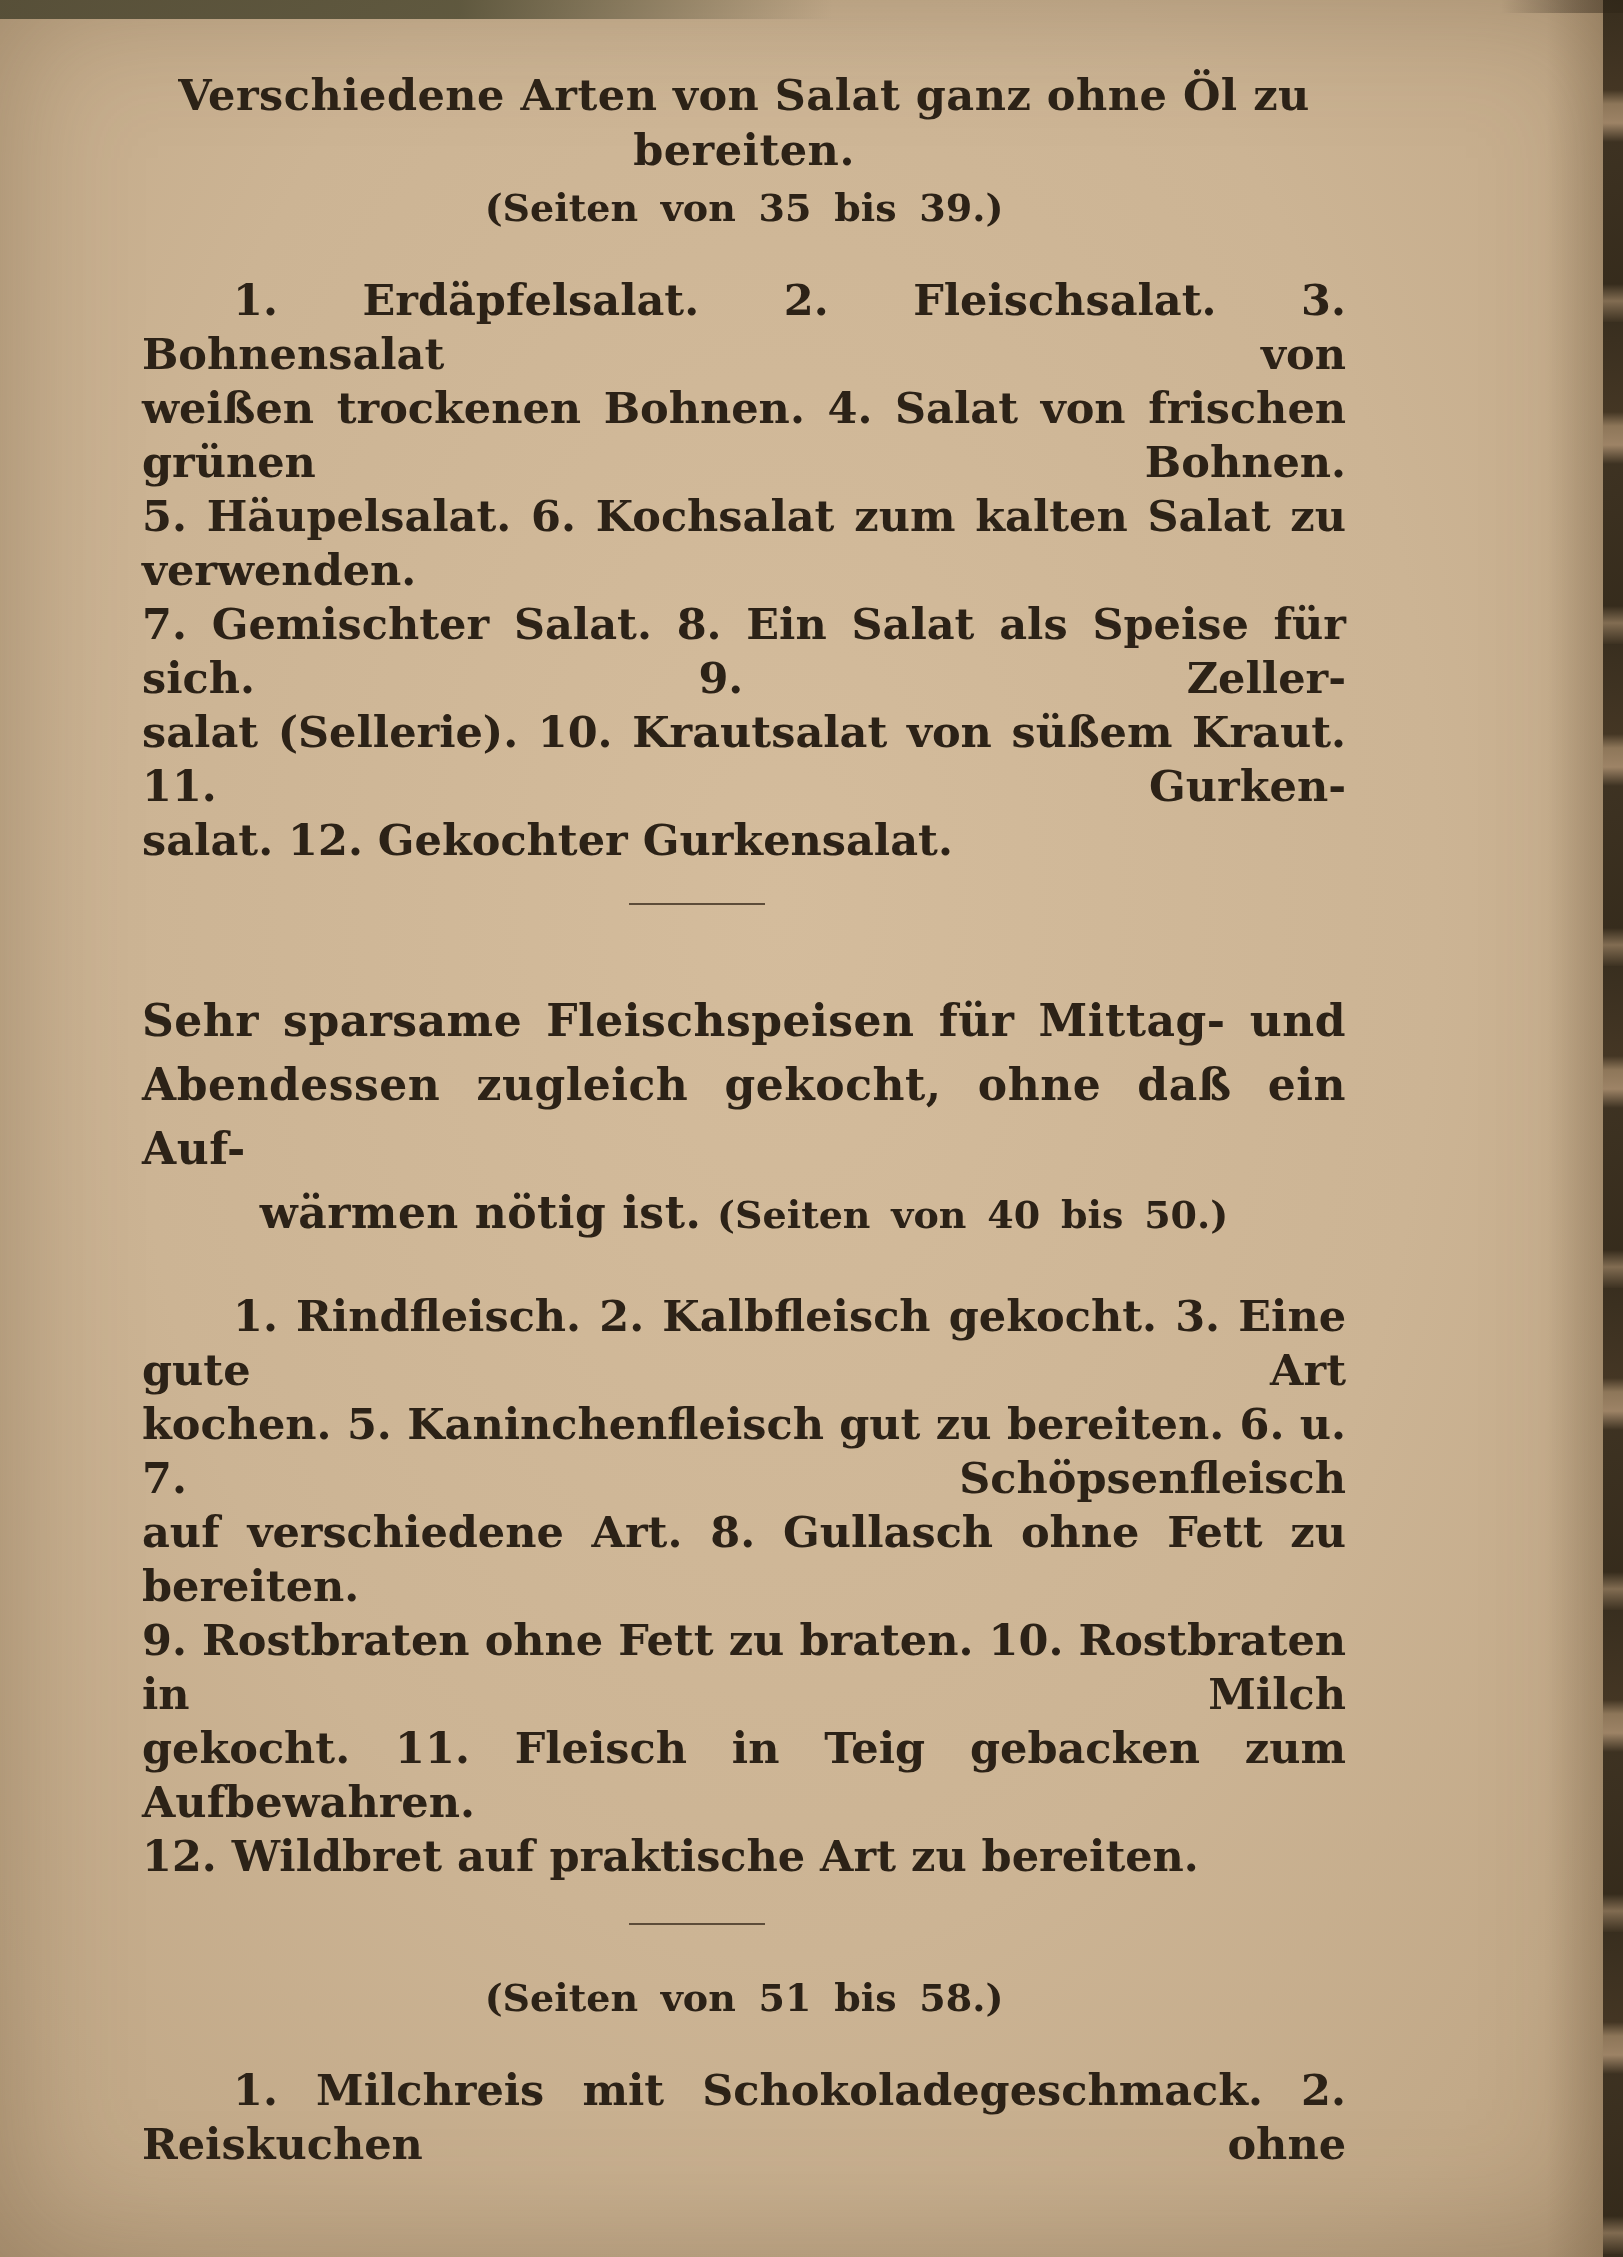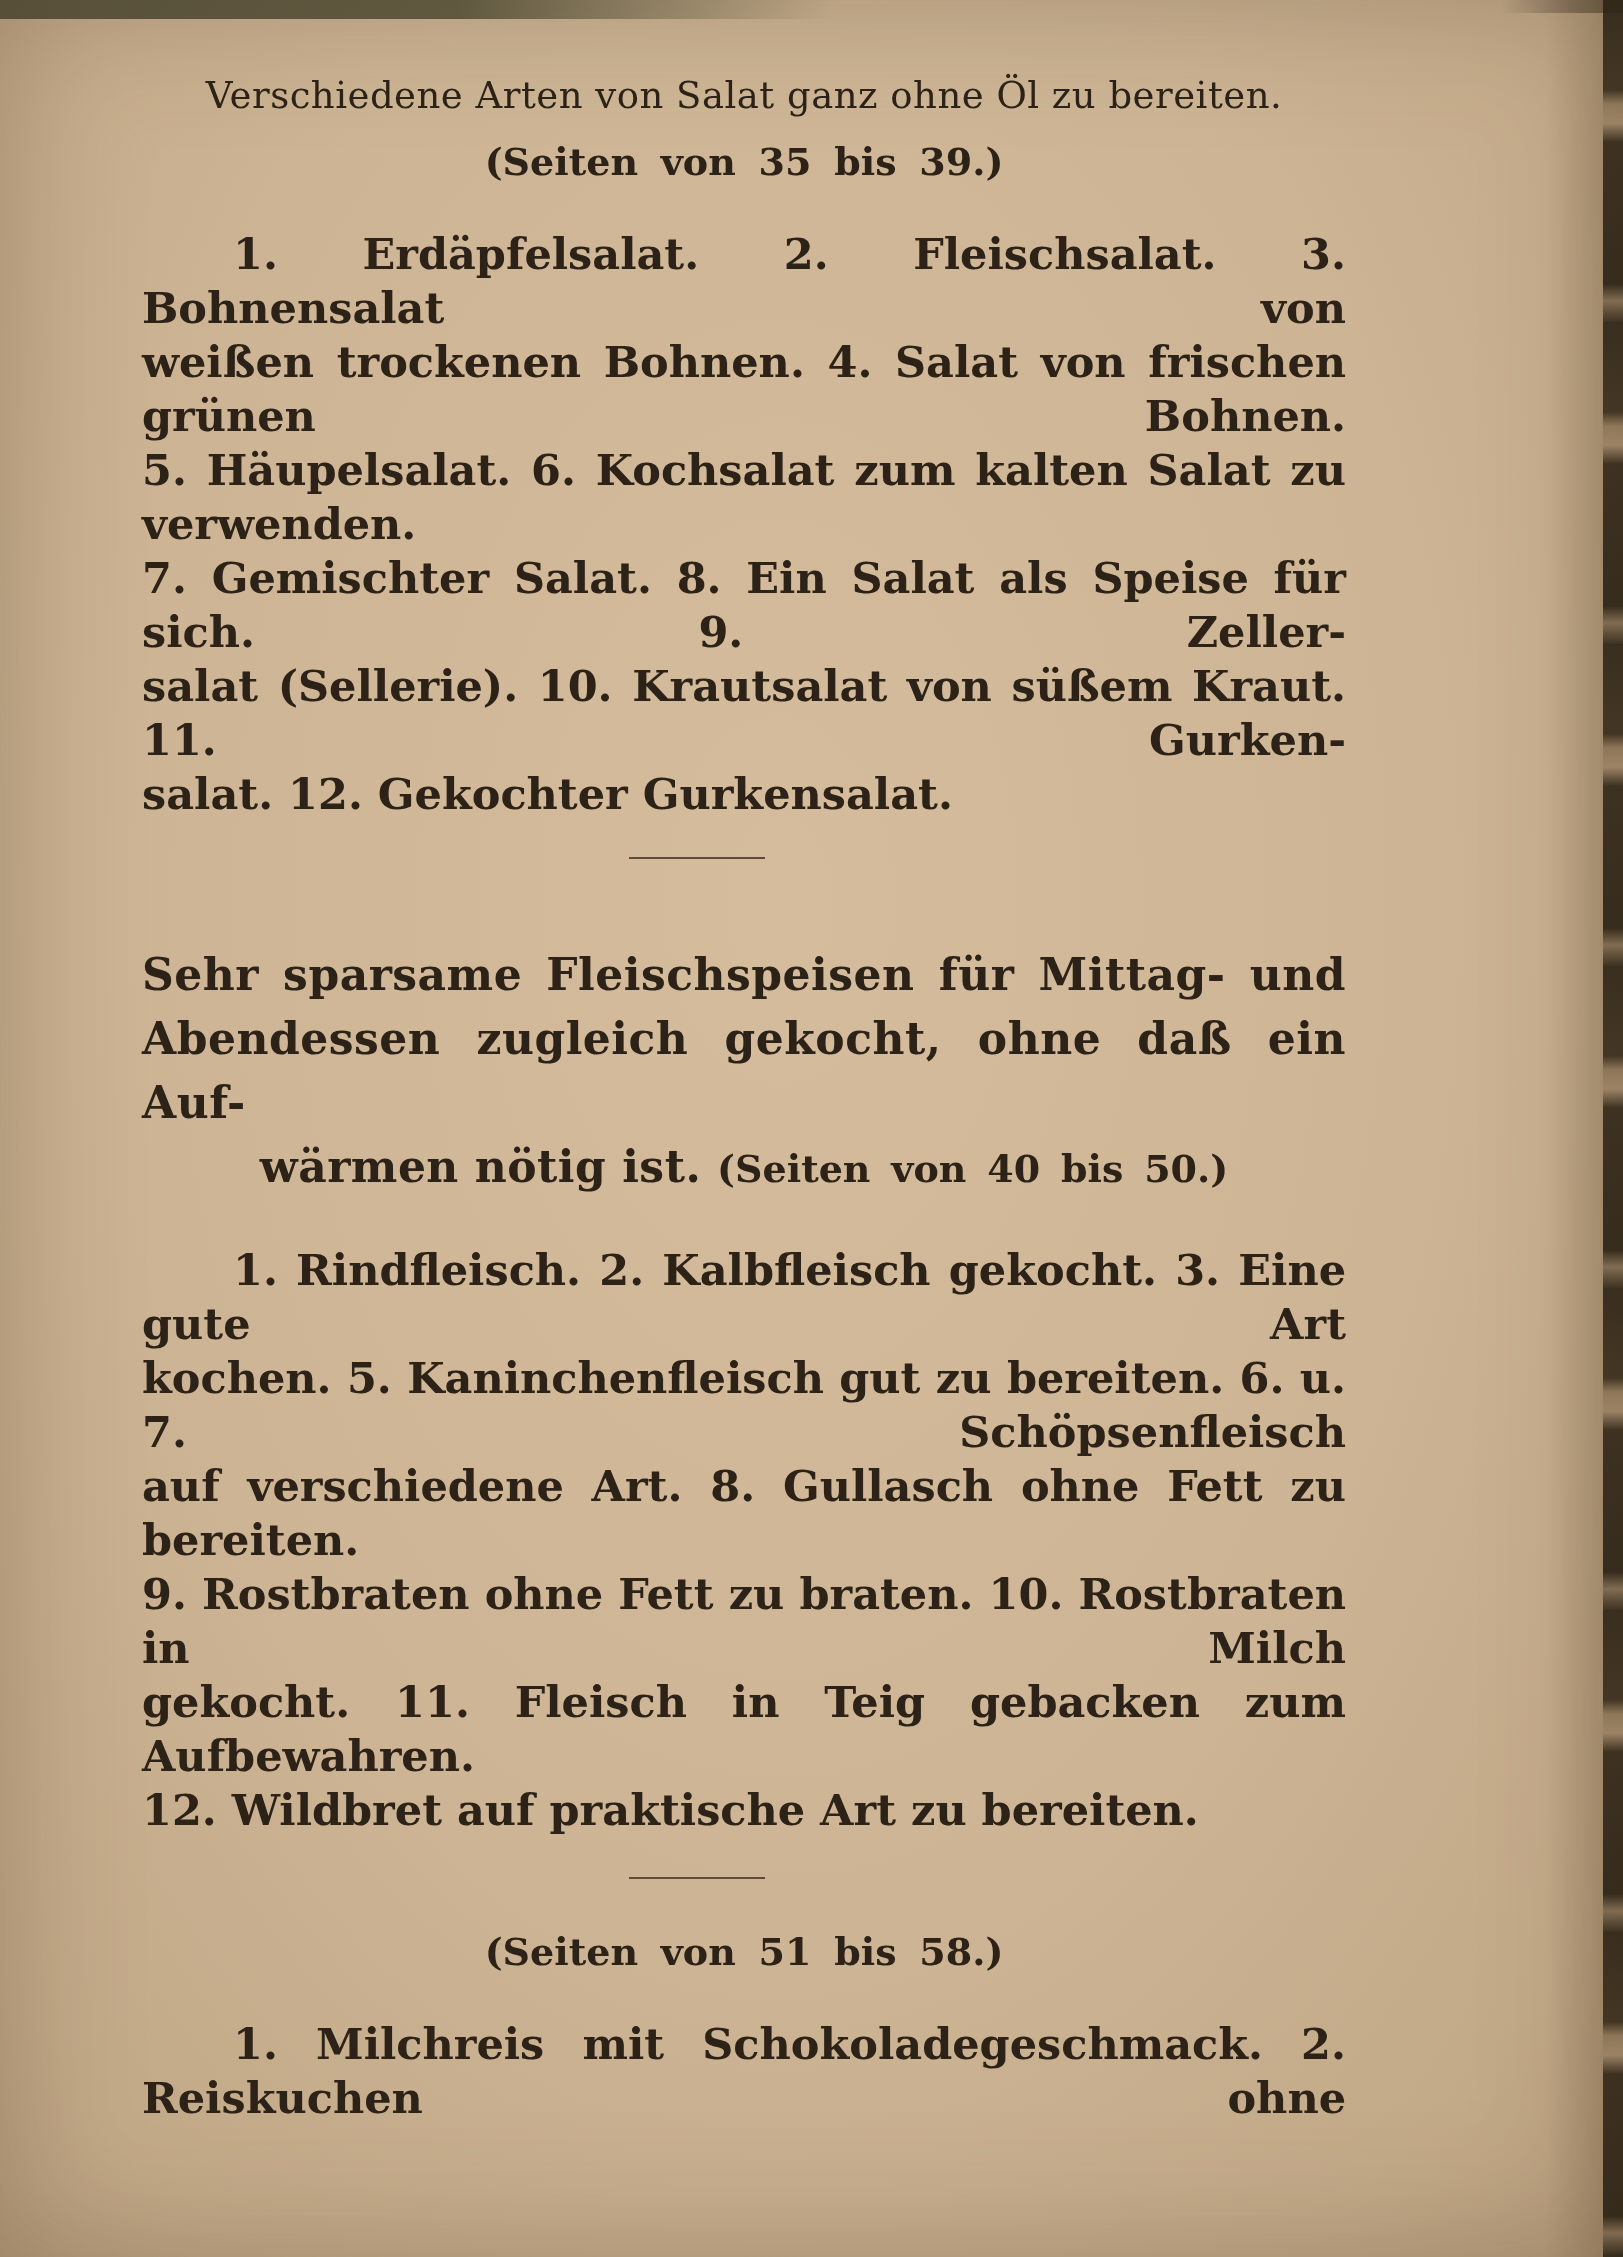--- a/index.html
+++ b/index.html
@@ -60,28 +60,28 @@
 
   .content {
     position: absolute;
     left: 142px;
     top: 0;
     width: 1204px;
   }
 
   .sec1-title {
     margin: 68px 0 0 0;
-    font-size: 37px;
+    font-size: 43px;
     line-height: 55px;
-    font-weight: normal;
+    font-weight: bold;
     text-align: center;
     letter-spacing: 0.5px;
   }
   .subtitle {
-    margin-top: 15px;
+    margin-top: 6px;
     font-size: 38px;
     line-height: 47px;
     text-align: center;
     word-spacing: 9.5px;
     font-weight: 600;
   }
   .para {
     margin-top: 42px;
     font-size: 43px;
     font-weight: 700;

